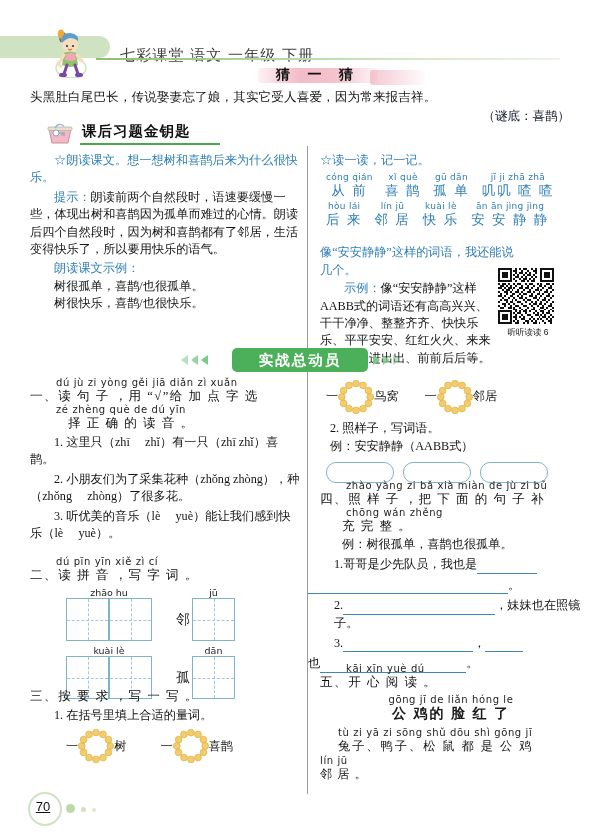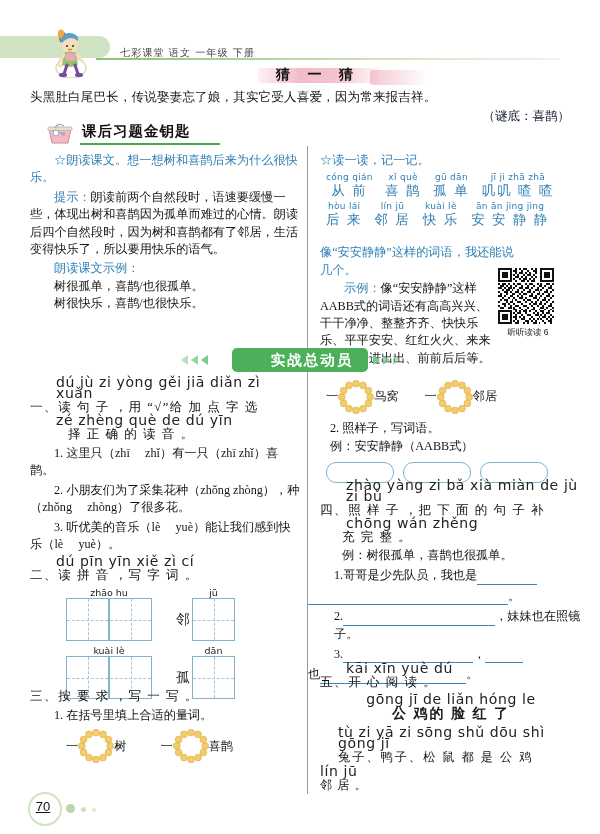--- a/index.html
+++ b/index.html
@@ -18,21 +18,21 @@
     position:absolute;left:0;top:14px;width:110px;height:22px;
     background:#cfe3c2;border-radius:0 14px 14px 0;
   }
   .header-rule{
     position:absolute;left:96px;top:58px;width:464px;height:2px;
     background:linear-gradient(to right,#8dbf74,#d7e8cb 70%,#eef5e8);
   }
   .mascot{position:absolute;left:48px;top:6px;width:46px;height:50px;}
   .header-title{
     position:absolute;left:120px;top:24px;
-    font-size:10px;letter-spacing:1.2px;color:#3f3f3f;
+    font-size:15px;letter-spacing:1.2px;color:#3f3f3f;
     font-family:"Liberation Sans","DejaVu Sans",sans-serif;
   }
 
   
   .guess-wrap{position:absolute;left:0;top:66px;width:600px;height:26px;}
   .guess-brush{
     position:absolute;left:258px;top:2px;width:120px;height:15px;
     background:linear-gradient(to right,rgba(240,176,190,.18),rgba(240,176,190,.85) 35%,rgba(240,176,190,.75) 65%,rgba(240,176,190,.12));
     border-radius:3px;
   }
@@ -86,31 +86,31 @@
   .qr-cap{position:absolute;left:491px;top:327px;width:74px;text-align:center;
     font-size:8.5px;color:#111;font-family:"Liberation Sans","DejaVu Sans",sans-serif;}
 
   
   .battle{position:absolute;left:175px;top:348px;width:250px;height:26px;}
   .battle-pill{
     position:absolute;left:57px;top:0;width:136px;height:24px;
     background:#4cb05a;border-radius:5px;
   }
   .battle-txt{
-    position:absolute;left:57px;top:3px;width:160px;text-align:center;
+    position:absolute;left:57px;top:3px;width:136px;text-align:center;
     font-size:14.5px;font-weight:bold;color:#fff;letter-spacing:2px;
   }
   .arrows{position:absolute;top:7px;display:flex;gap:3px;align-items:center;}
   .arrows.left{left:6px;}
   .arrows.right{left:198px;}
   .tri{width:0;height:0;border-top:5px solid transparent;border-bottom:5px solid transparent;}
   .tri.r{border-left:7px solid #7cc98a;}
   .tri.l{border-right:7px solid #7cc98a;}
   .tri.d1{opacity:1;} .tri.d2{opacity:.8;} .tri.d3{opacity:.55;}
-  .pyhead{font-size:14px;line-height:11px;color:#222;
+  .pyhead{font-size:10px;line-height:11px;color:#222;
           font-family:"DejaVu Sans","Liberation Sans",sans-serif;letter-spacing:.6px;}
   .qtitle{font-size:12.6px;line-height:16px;letter-spacing:1.5px;color:#111;}
 
   
   .tz{position:relative;box-sizing:border-box;border:1px solid #7fb4c9;background:#fff;}
   .tz:before,.tz:after{content:"";position:absolute;background:transparent;}
   .tz-v{position:absolute;left:50%;top:0;bottom:0;width:0;border-left:1px dashed #9fc8d8;}
   .tz-h{position:absolute;top:50%;left:0;right:0;height:0;border-top:1px dashed #9fc8d8;}
   .tzpair{display:flex;}
   .tzpair .tz{width:43px;height:43px;}

